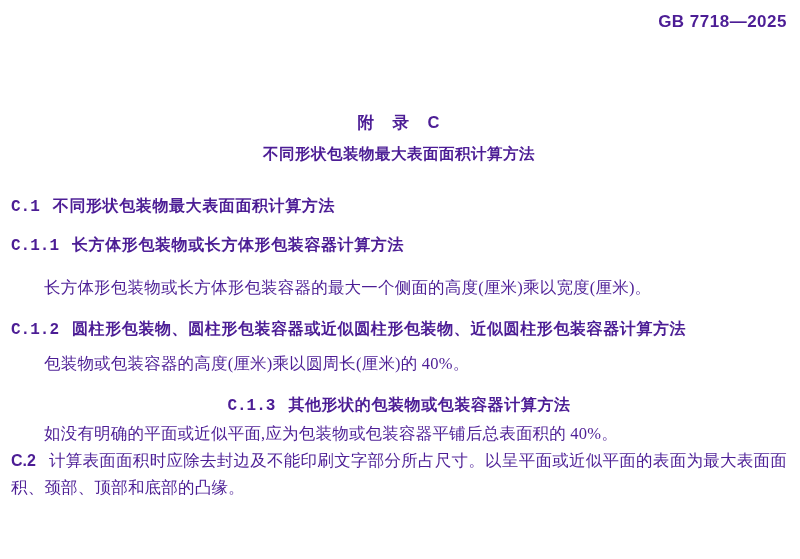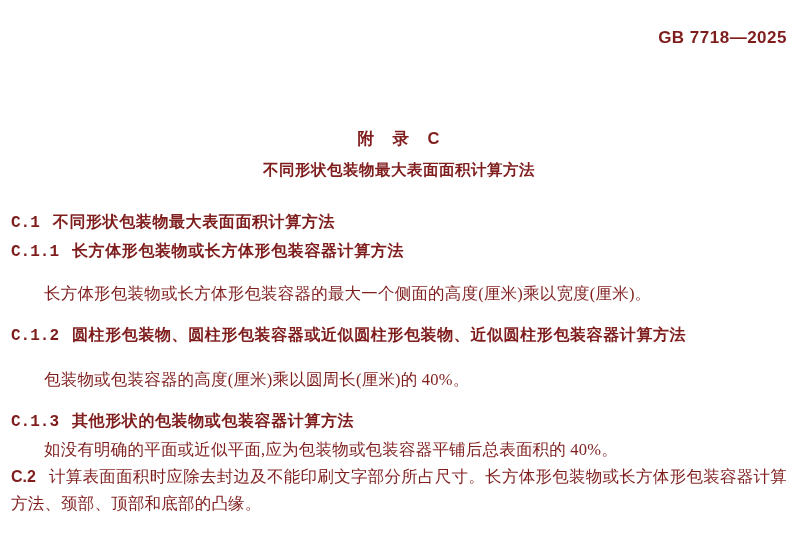--- a/index.html
+++ b/index.html
@@ -4,24 +4,24 @@
 <style>
   html, body { margin: 0; padding: 0; }
   body {
     width: 800px; height: 559px;
     background: #ffffff;
     font-family: "Liberation Serif", "DejaVu Serif", serif;
   }
   .page {
     position: relative;
     width: 800px; height: 559px;
-    padding: 16px 13px 0 11px;
+    padding: 0 13px 0 11px;
     box-sizing: border-box;
     overflow: hidden;
-    color: #7f1d1d;
+    color: #4c1d95;
     background: #ffffff;
   }
   
   .std-no {
     margin-top: 8px;
     text-align: right;
     font-family: "Liberation Sans", "DejaVu Sans", sans-serif;
     font-weight: bold;
     font-size: 17px;
     line-height: 27px;
@@ -69,25 +69,25 @@
   .indent { text-indent: 2em; }
   
   .clause-num {
     font-family: Liberation Sans, sans-serif;
     font-weight: bold;
     font-size: 16px;
     margin-right: 13px;
     letter-spacing: 0;
   }
   .mt-c1   { margin-top: 25px; }
-  .mt-c11  { }
+  .mt-c11  { margin-top: 10px; }
   .mt-p1   { margin-top: 14px; }
   .mt-c12  { margin-top: 14px; }
-  .mt-p2   { margin-top: 16px; }
-  .mt-c13  { margin-top: 14px; }
+  .mt-p2   { margin-top: 6px; }
+  .mt-c13  { margin-top: 14px; text-align: center; }
   .mt-p3   { margin-top: 13px; }
 </style>
 </head>
 <body>
 
 <div class="page">
 
   <div class="std-no">GB 7718—2025</div>
 
   <div class="apx-label">附 录 C</div>
@@ -102,15 +102,15 @@
 
   <p class="head mt-c12"><span class="num">C.1.2</span><span>圆柱形包装物、圆柱形包装容器或近似圆柱形包装物、近似圆柱形包装容器计算方法</span></p>
 
   <p class="body-p indent mt-p2">包装物或包装容器的高度(厘米)乘以圆周长(厘米)的 40%。</p>
 
   <p class="head mt-c13"><span class="num">C.1.3</span><span>其他形状的包装物或包装容器计算方法</span></p>
 
 
   <p class="body-p indent">如没有明确的平面或近似平面,应为包装物或包装容器平铺后总表面积的 40%。</p>
 
-  <p class="body-p"><span class="clause-num">C.2</span><span>计算表面面积时应除去封边及不能印刷文字部分所占尺寸。长方体形包装物或长方体形包装容器计算方法、颈部、顶部和底部的凸缘。</span></p>
+  <p class="body-p"><span class="clause-num">C.2</span><span>计算表面面积时应除去封边及不能印刷文字部分所占尺寸。以呈平面或近似平面的表面为最大表面面积、颈部、顶部和底部的凸缘。</span></p>
 
 </div>
 
 </body></html>

